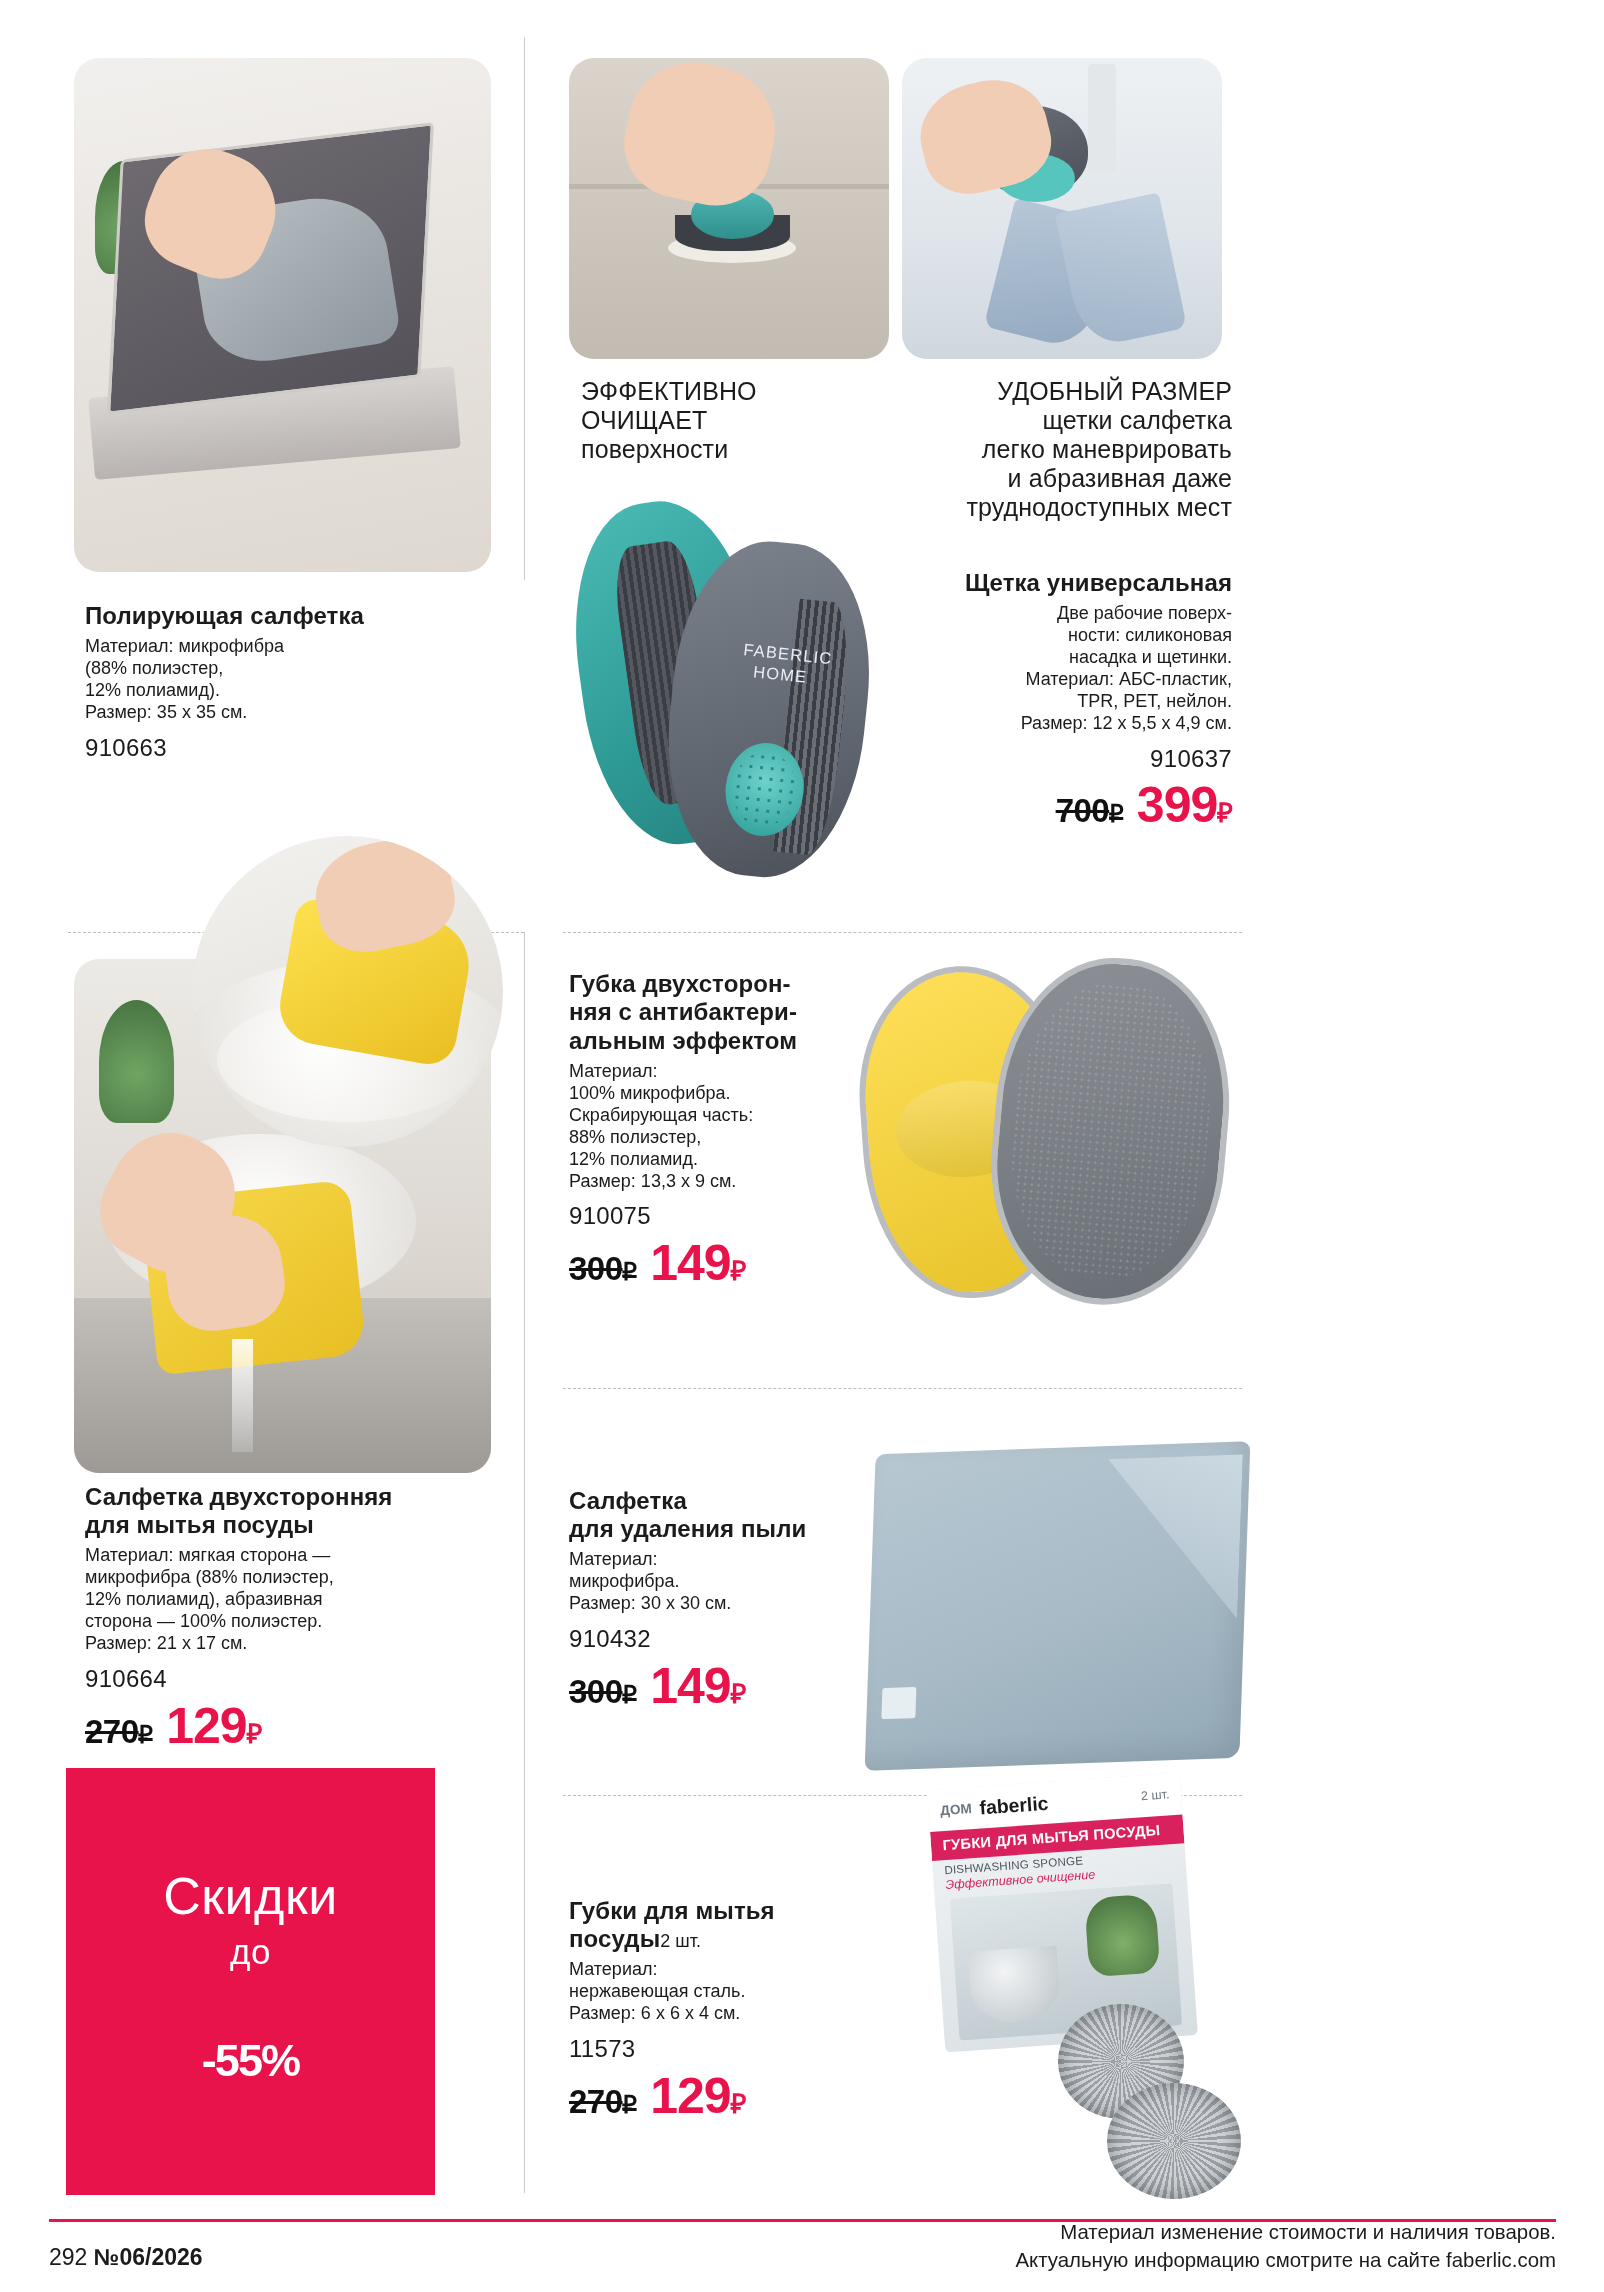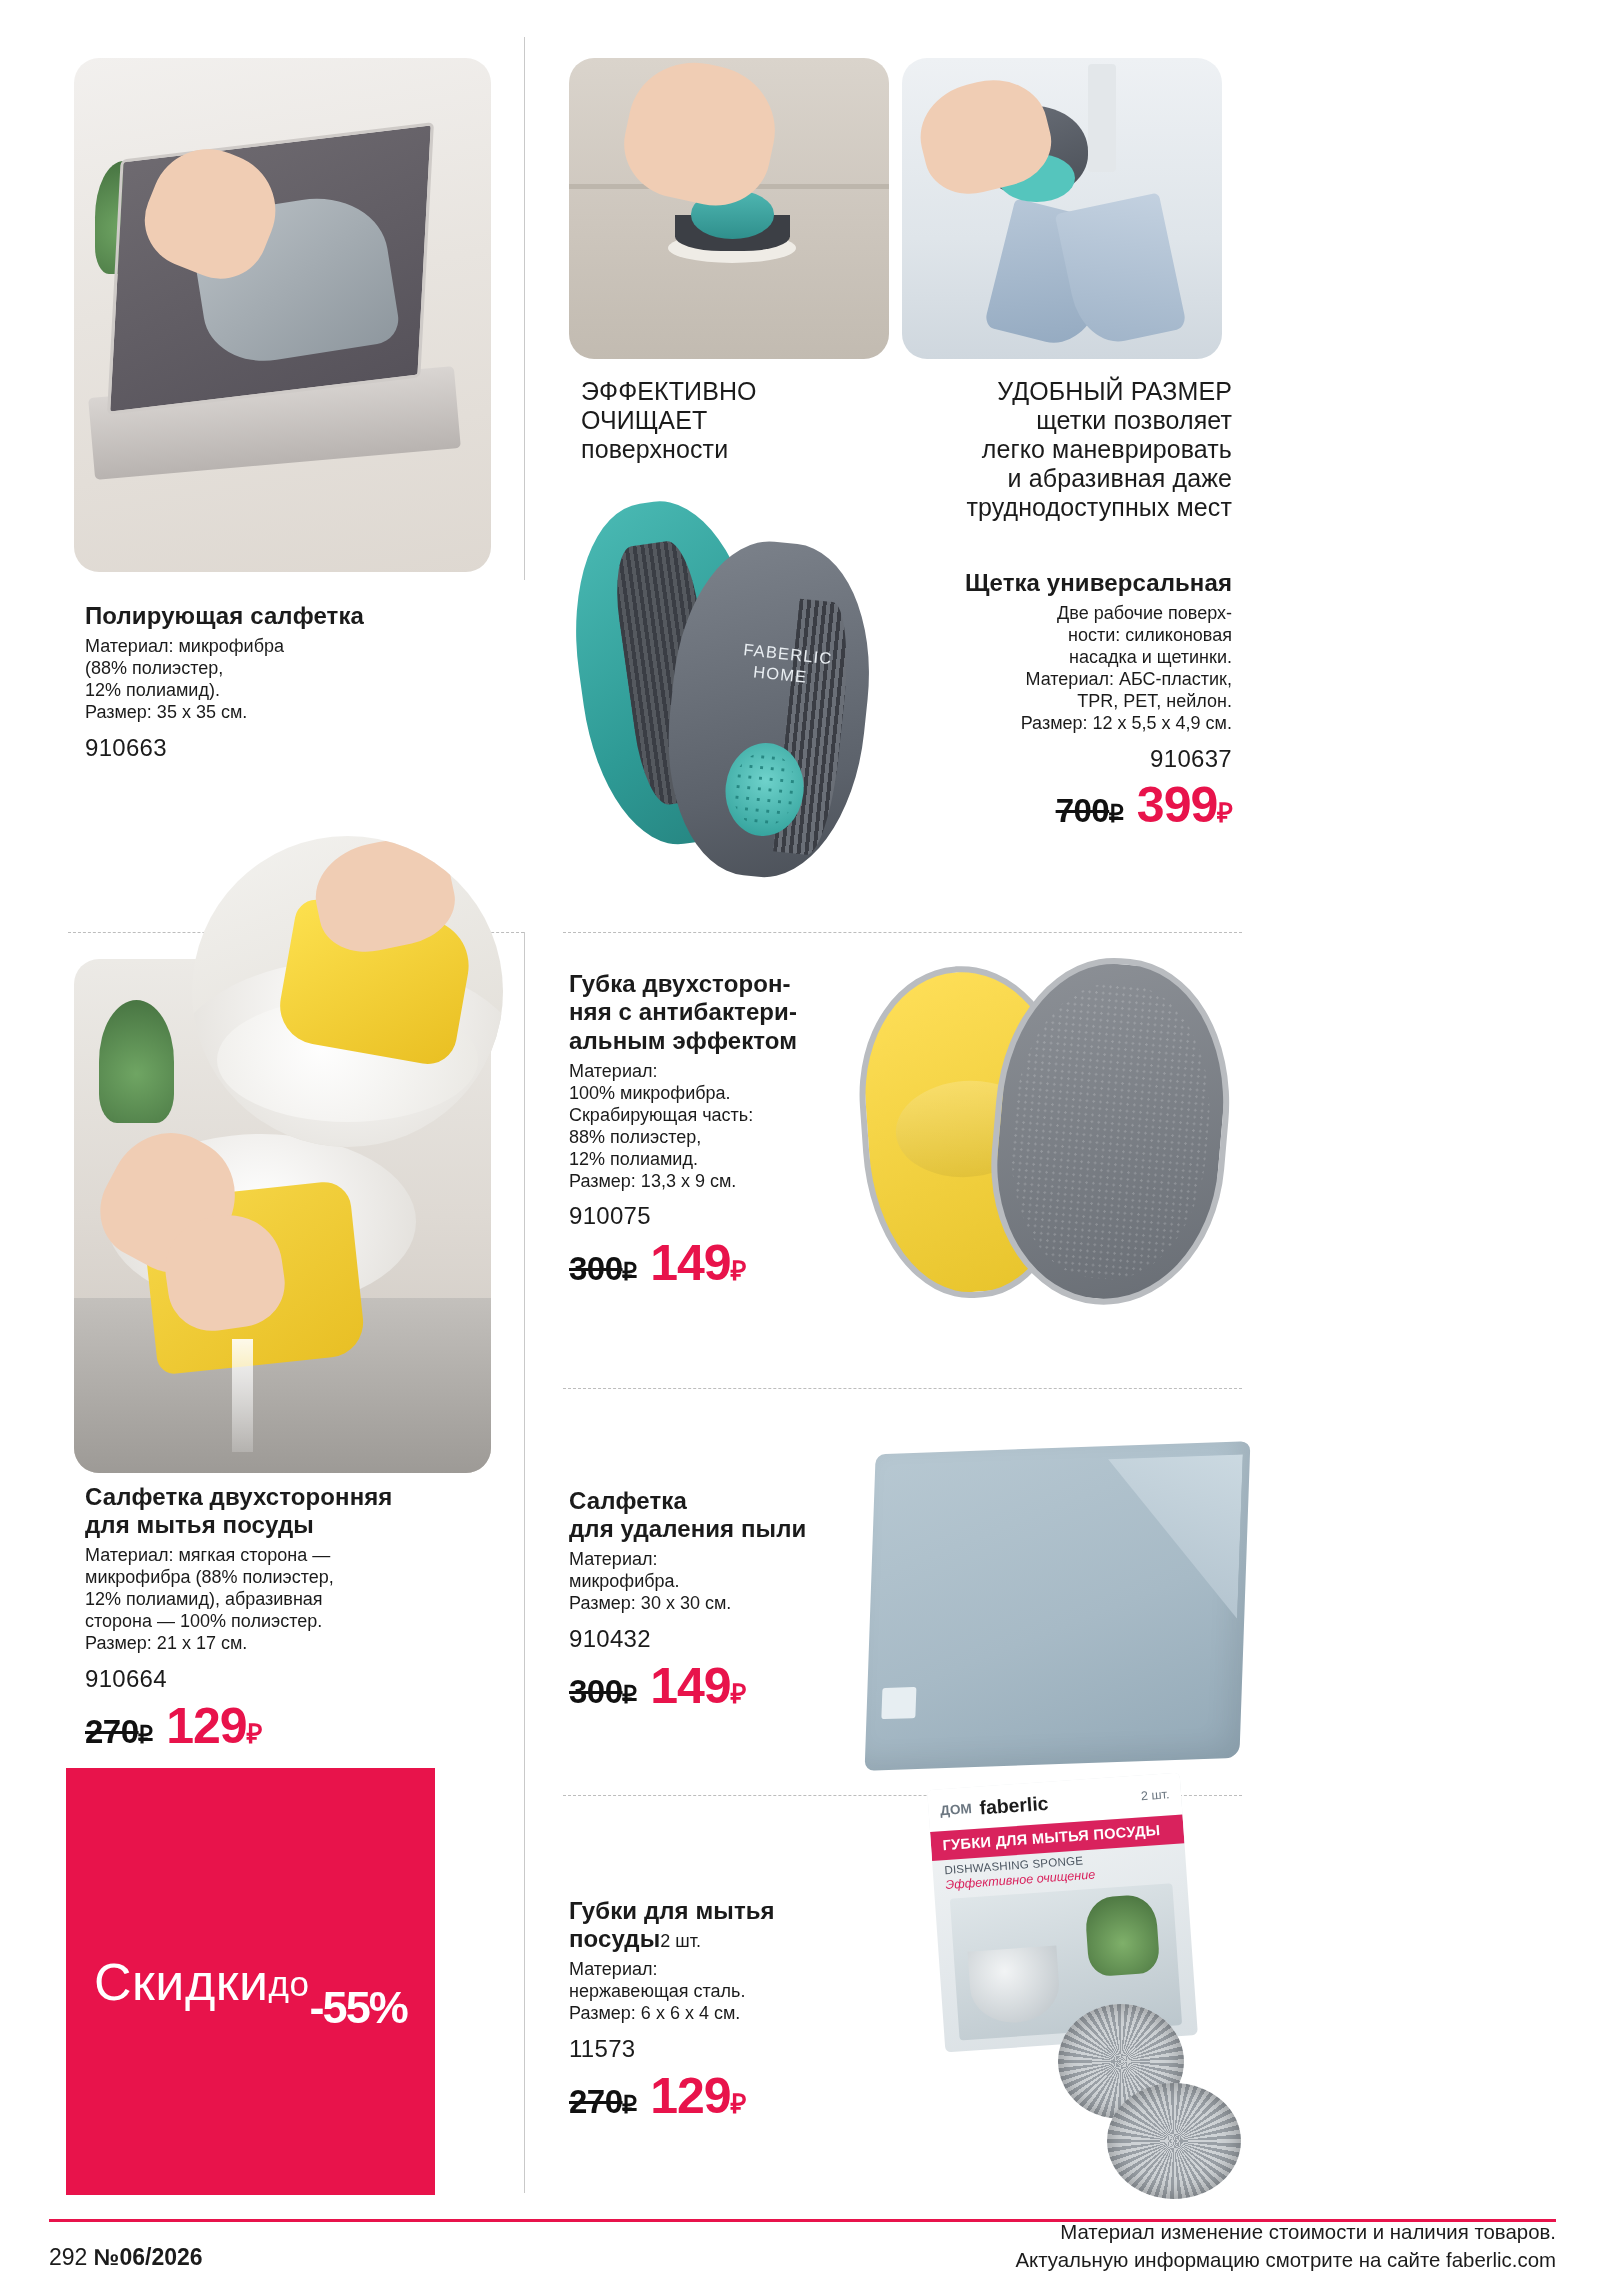--- a/index.html
+++ b/index.html
@@ -202,21 +202,21 @@
     position:absolute; border-radius:50%;
     background:
       repeating-conic-gradient(from 0deg,#cfd3d6 0deg 4deg,#9aa0a6 4deg 8deg),
       radial-gradient(circle at 40% 35%,#eceef0,#8d9399);
     box-shadow:inset 0 0 21.3px rgba(0,0,0,.35);
   }
 
   
   .discount {
     position:absolute; background:#e8134b; color:#fff;
-    display:flex; flex-direction:row; align-items:center; justify-content:center;
+    display:flex; flex-direction:column; align-items:center; justify-content:center;
   }
   .discount .d1 { font-size:52px; font-weight:normal; letter-spacing:0.5px; }
   .discount .d2 { font-size:35px; font-weight:normal; margin-top:5.8px; letter-spacing:0.5px;}
   .discount .d3 { font-size:89px; font-weight:bold; margin-top:21.3px; letter-spacing:-1.9px;}
   .discount .d3 span { font-size:45px; font-weight:bold; }
 
   
   .feat { font-size:25px; line-height:1.16; letter-spacing:0.1px; }
 
   
@@ -310,21 +310,21 @@
   </div>
 
   <div class="abs feat" style="left:581px; top:377px; width:291px;">
     <div>ЭФФЕКТИВНО</div>
     <div>ОЧИЩАЕТ</div>
     <div>поверхности</div>
   </div>
 
   <div class="abs feat" style="left:854px; top:377px; width:378px; text-align:right;">
     <div>УДОБНЫЙ РАЗМЕР</div>
-    <div>щетки позволяет</div>
+    <div>щетки салфетка</div>
     <div>легко маневрировать</div>
     <div>и абразивная даже</div>
     <div>труднодоступных мест</div>
   </div>
 
   <div class="abs" style="left:573px; top:485px; width:349px; height:408px;">
     <div class="brush-teal">
       <div class="brush-teal-bristles"></div>
     </div>
     <div class="brush-grey">

